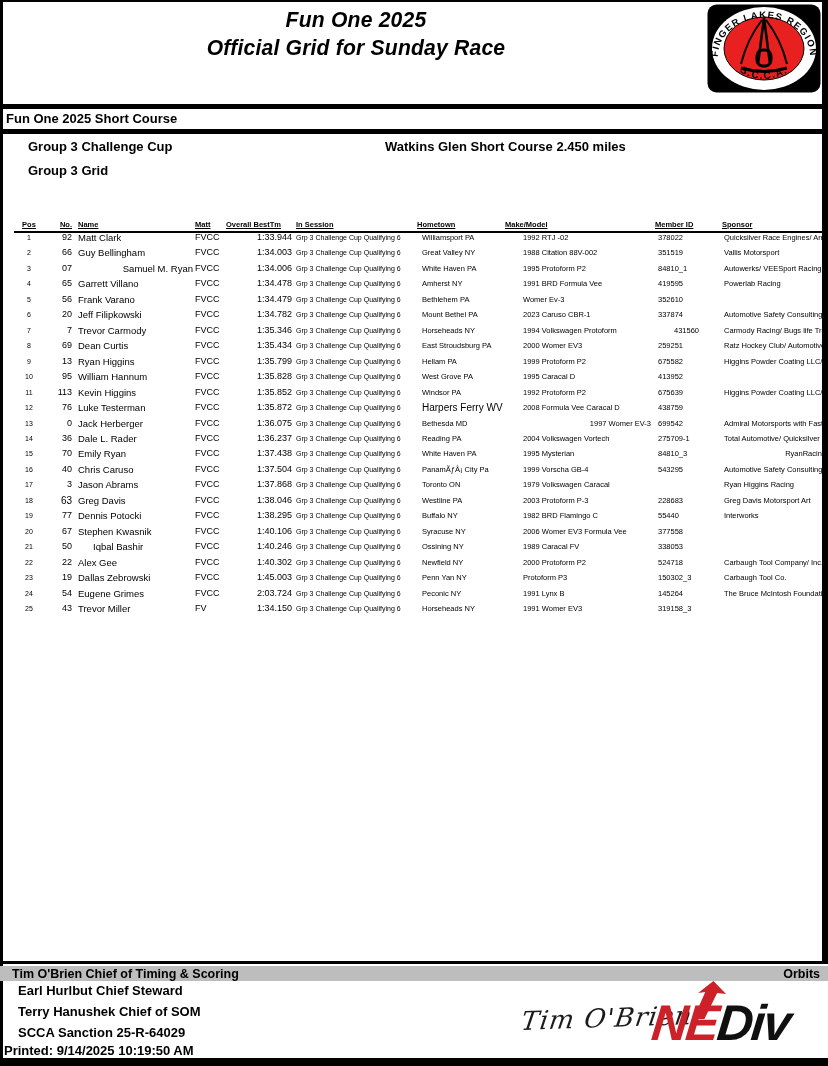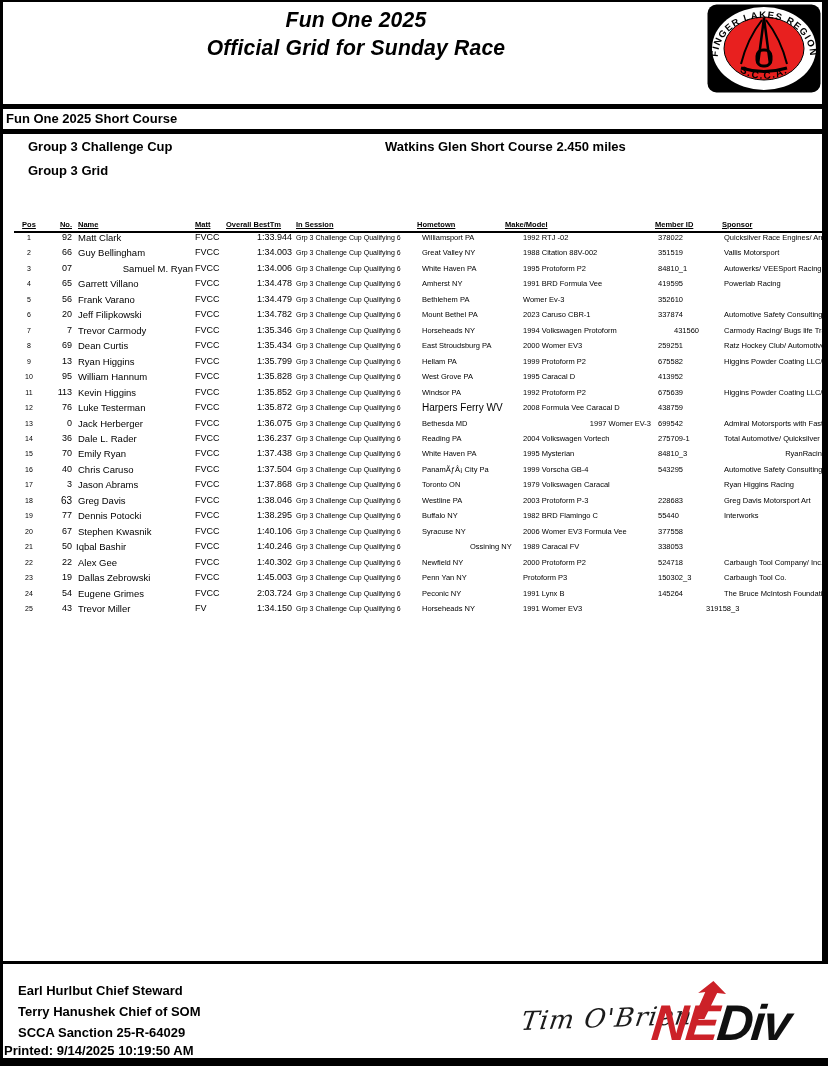--- a/index.html
+++ b/index.html
@@ -278,25 +278,25 @@
       <div class="cell" style="left: 78px; top: 305.74px; width: 115px; height: 15.46px; line-height: 15.46px; text-align: left; font-size: 9.5px;">Stephen Kwasnik</div>
       <div class="cell" style="left: 195px; top: 305.74px; width: 33px; height: 15.46px; line-height: 15.46px; text-align: left; font-size: 9px;">FVCC</div>
       <div class="cell" style="left: 224px; top: 305.74px; width: 68px; height: 15.46px; line-height: 15.46px; text-align: right; font-size: 9px;">1:40.106</div>
       <div class="cell" style="left: 296px; top: 305.74px; width: 120px; height: 15.46px; line-height: 15.46px; text-align: left; font-size: 7px;">Grp 3 Challenge Cup Qualifying 6</div>
       <div class="cell" style="left: 422px; top: 305.74px; width: 84px; height: 15.46px; line-height: 15.46px; text-align: left; font-size: 7.5px;">Syracuse NY</div>
       <div class="cell" style="left: 523px; top: 305.74px; width: 128px; height: 15.46px; line-height: 15.46px; text-align: left; font-size: 7.5px;">2006 Womer EV3 Formula Vee</div>
       <div class="cell" style="left: 658px; top: 305.74px; width: 62px; height: 15.46px; line-height: 15.46px; text-align: left; font-size: 7.5px;">377558</div>
       <div class="cell" style="left: 724px; top: 305.74px; width: 102px; height: 15.46px; line-height: 15.46px; text-align: left; font-size: 7.5px;"></div>
       <div class="cell" style="left: 14px; top: 321.2px; width: 30px; height: 15.46px; line-height: 15.46px; text-align: center; font-size: 7px;">21</div>
       <div class="cell" style="left: 44px; top: 321.2px; width: 28px; height: 15.46px; line-height: 15.46px; text-align: right; font-size: 9px;">50</div>
-      <div class="cell" style="left: 76px; top: 321.2px; width: 115px; height: 15.46px; line-height: 15.46px; text-align: left; font-size: 9.5px;">Iqbal Bashir</div>
+      <div class="cell" style="left: 93px; top: 321.2px; width: 115px; height: 15.46px; line-height: 15.46px; text-align: left; font-size: 9.5px;">Iqbal Bashir</div>
       <div class="cell" style="left: 195px; top: 321.2px; width: 33px; height: 15.46px; line-height: 15.46px; text-align: left; font-size: 9px;">FVCC</div>
       <div class="cell" style="left: 224px; top: 321.2px; width: 68px; height: 15.46px; line-height: 15.46px; text-align: right; font-size: 9px;">1:40.246</div>
       <div class="cell" style="left: 296px; top: 321.2px; width: 120px; height: 15.46px; line-height: 15.46px; text-align: left; font-size: 7px;">Grp 3 Challenge Cup Qualifying 6</div>
-      <div class="cell" style="left: 422px; top: 321.2px; width: 84px; height: 15.46px; line-height: 15.46px; text-align: left; font-size: 7.5px; margin-left: 48px;">Ossining NY</div>
+      <div class="cell" style="left: 422px; top: 321.2px; width: 84px; height: 15.46px; line-height: 15.46px; text-align: left; font-size: 7.5px;">Ossining NY</div>
       <div class="cell" style="left: 523px; top: 321.2px; width: 128px; height: 15.46px; line-height: 15.46px; text-align: left; font-size: 7.5px;">1989 Caracal FV</div>
       <div class="cell" style="left: 658px; top: 321.2px; width: 62px; height: 15.46px; line-height: 15.46px; text-align: left; font-size: 7.5px;">338053</div>
       <div class="cell" style="left: 724px; top: 321.2px; width: 102px; height: 15.46px; line-height: 15.46px; text-align: left; font-size: 7.5px;"></div>
       <div class="cell" style="left: 14px; top: 336.66px; width: 30px; height: 15.46px; line-height: 15.46px; text-align: center; font-size: 7px;">22</div>
       <div class="cell" style="left: 44px; top: 336.66px; width: 28px; height: 15.46px; line-height: 15.46px; text-align: right; font-size: 9px;">22</div>
       <div class="cell" style="left: 78px; top: 336.66px; width: 115px; height: 15.46px; line-height: 15.46px; text-align: left; font-size: 9.5px;">Alex Gee</div>
       <div class="cell" style="left: 195px; top: 336.66px; width: 33px; height: 15.46px; line-height: 15.46px; text-align: left; font-size: 9px;">FVCC</div>
       <div class="cell" style="left: 224px; top: 336.66px; width: 68px; height: 15.46px; line-height: 15.46px; text-align: right; font-size: 9px;">1:40.302</div>
       <div class="cell" style="left: 296px; top: 336.66px; width: 120px; height: 15.46px; line-height: 15.46px; text-align: left; font-size: 7px;">Grp 3 Challenge Cup Qualifying 6</div>
       <div class="cell" style="left: 422px; top: 336.66px; width: 84px; height: 15.46px; line-height: 15.46px; text-align: left; font-size: 7.5px;">Newfield NY</div>
@@ -324,25 +324,29 @@
       <div class="cell" style="left: 658px; top: 367.58px; width: 62px; height: 15.46px; line-height: 15.46px; text-align: left; font-size: 7.5px;">145264</div>
       <div class="cell" style="left: 724px; top: 367.58px; width: 102px; height: 15.46px; line-height: 15.46px; text-align: left; font-size: 7.5px;">The Bruce McIntosh Foundatio</div>
       <div class="cell" style="left: 14px; top: 383.04px; width: 30px; height: 15.46px; line-height: 15.46px; text-align: center; font-size: 7px;">25</div>
       <div class="cell" style="left: 44px; top: 383.04px; width: 28px; height: 15.46px; line-height: 15.46px; text-align: right; font-size: 9px;">43</div>
       <div class="cell" style="left: 78px; top: 383.04px; width: 115px; height: 15.46px; line-height: 15.46px; text-align: left; font-size: 9.5px;">Trevor Miller</div>
       <div class="cell" style="left: 195px; top: 383.04px; width: 33px; height: 15.46px; line-height: 15.46px; text-align: left; font-size: 9px;">FV</div>
       <div class="cell" style="left: 224px; top: 383.04px; width: 68px; height: 15.46px; line-height: 15.46px; text-align: right; font-size: 9px;">1:34.150</div>
       <div class="cell" style="left: 296px; top: 383.04px; width: 120px; height: 15.46px; line-height: 15.46px; text-align: left; font-size: 7px;">Grp 3 Challenge Cup Qualifying 6</div>
       <div class="cell" style="left: 422px; top: 383.04px; width: 84px; height: 15.46px; line-height: 15.46px; text-align: left; font-size: 7.5px;">Horseheads NY</div>
       <div class="cell" style="left: 523px; top: 383.04px; width: 128px; height: 15.46px; line-height: 15.46px; text-align: left; font-size: 7.5px;">1991 Womer EV3</div>
-      <div class="cell" style="left: 658px; top: 383.04px; width: 62px; height: 15.46px; line-height: 15.46px; text-align: left; font-size: 7.5px; margin-left: 48px;">319158_3</div>
+      <div class="cell" style="left: 658px; top: 383.04px; width: 62px; height: 15.46px; line-height: 15.46px; text-align: left; font-size: 7.5px;">319158_3</div>
       <div class="cell" style="left: 724px; top: 383.04px; width: 102px; height: 15.46px; line-height: 15.46px; text-align: left; font-size: 7.5px;"></div>
     </div>
 
   <div class="abs bar" style="left:0;top:961px;width:828px;height:3px;"></div>
+  <div class="abs graybar">
+    <span>Tim O'Brien Chief of Timing &amp; Scoring</span>
+    <span>Orbits</span>
+  </div>
   <div class="abs foot-line" style="left:18px;top:983px;">Earl Hurlbut Chief Steward</div>
   <div class="abs foot-line" style="left:18px;top:1004px;">Terry Hanushek Chief of SOM</div>
   <div class="abs foot-line" style="left:18px;top:1025px;">SCCA Sanction 25-R-64029</div>
   <div class="abs foot-line" style="left:4px;top:1043px;">Printed: 9/14/2025 10:19:50 AM</div>
 
   <div class="abs signature" style="left:522px;top:1003px;">Tim O'Brien</div>
 
   <div class="abs nediv" style="left:652px;top:996px;">
     <svg class="abs" style="left:26px;top:-15px;" width="46" height="38" viewBox="0 0 46 38">
       <polygon points="31,0 45,13 36,12 26,38 15,38 24,11 17,12" fill="#cc2128"></polygon>

